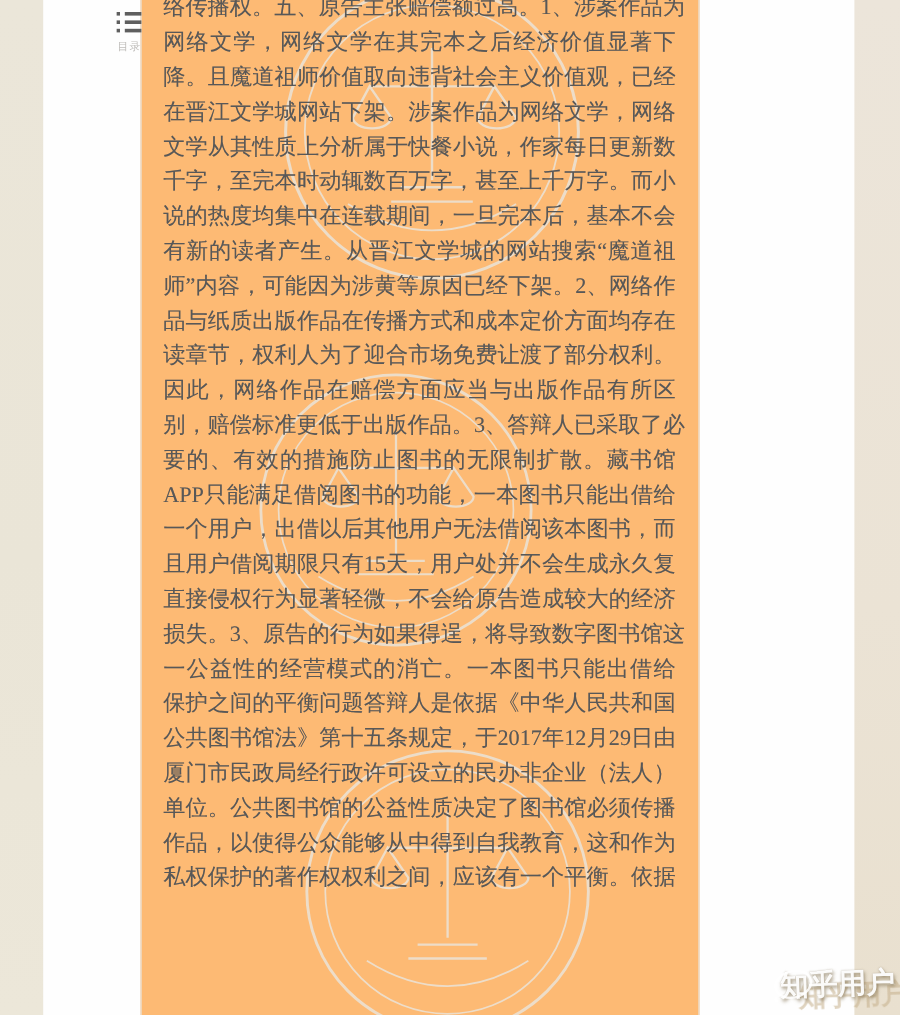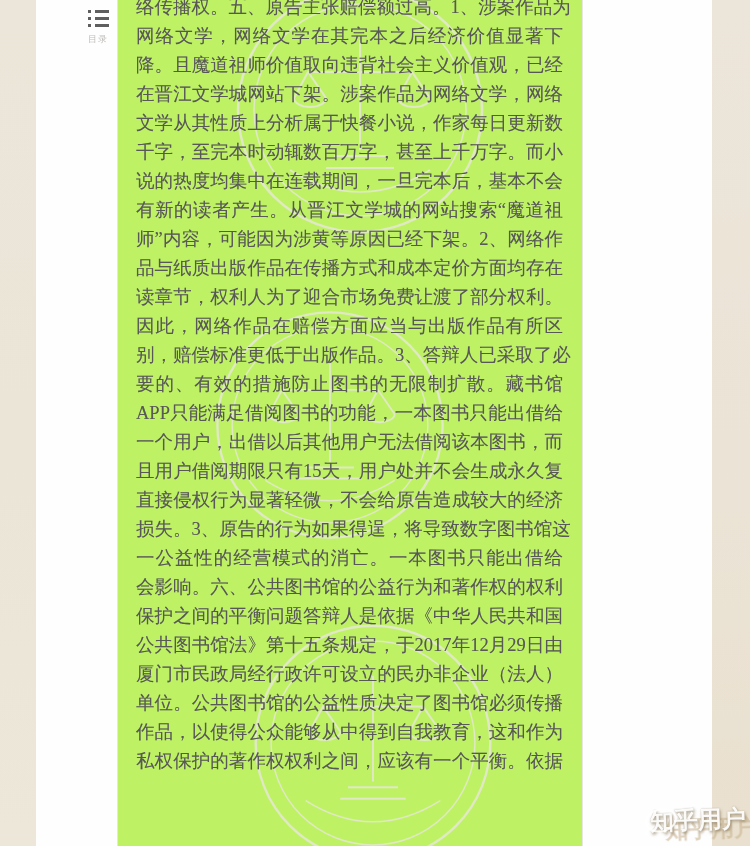--- a/index.html
+++ b/index.html
@@ -7,28 +7,28 @@
     width:750px;height:846px;position:relative;overflow:hidden;
     background:#fefefe;
     font-family:"Liberation Serif","DejaVu Serif",serif;
   }
   
   .strip{position:absolute;top:0;bottom:0;}
   .strip-left{left:0;width:36px;background:linear-gradient(180deg,#ebe6d9 0%,#eae5d7 55%,#ece7d9 100%);}
   .strip-right{right:0;width:38px;background:linear-gradient(180deg,#ece5da 0%,#ebe3d5 60%,#e9e0cf 100%);}
 
   
-  .toc{position:absolute;left:88px;top:8px;width:30px;display:flex;flex-direction:column;align-items:flex-start;z-index:6;cursor:pointer;}
+  .toc{position:absolute;left:88px;top:8px;width:30px;display:flex;flex-direction:column;align-items:flex-end;z-index:6;cursor:pointer;}
   .toc svg{display:block;}
   .toc-label{margin-top:3px;font-family:"Liberation Sans","DejaVu Sans",sans-serif;font-size:9px;color:#bfbdba;letter-spacing:1px;}
 
   
   .doc{
     position:absolute;left:117px;top:0;width:464px;height:846px;
-    background:#bef264;
+    background:#fdba74;
     border-left:1px solid #e8e6e2;border-right:1px solid #e8e6e2;
     box-sizing:content-box;overflow:hidden;
   }
   .seal{position:absolute;opacity:.8;pointer-events:none;}
   .seal svg{display:block;}
 
   .doc-text{
     position:absolute;left:18px;right:19px;top:-7px;z-index:2;
   }
   .tline{
@@ -104,21 +104,20 @@
       <p class="tline">读章节，权利人为了迎合市场免费让渡了部分权利。</p>
       <p class="tline">因此，网络作品在赔偿方面应当与出版作品有所区</p>
       <p class="tline">别，赔偿标准更低于出版作品。3、答辩人已采取了必</p>
       <p class="tline">要的、有效的措施防止图书的无限制扩散。藏书馆</p>
       <p class="tline">APP只能满足借阅图书的功能，一本图书只能出借给</p>
       <p class="tline">一个用户，出借以后其他用户无法借阅该本图书，而</p>
       <p class="tline">且用户借阅期限只有15天，用户处并不会生成永久复</p>
       <p class="tline">直接侵权行为显著轻微，不会给原告造成较大的经济</p>
       <p class="tline">损失。3、原告的行为如果得逞，将导致数字图书馆这</p>
       <p class="tline">一公益性的经营模式的消亡。一本图书只能出借给</p>
-      <p class="tline">会影响。六、公共图书馆的公益行为和著作权的权利</p>
       <p class="tline">保护之间的平衡问题答辩人是依据《中华人民共和国</p>
       <p class="tline">公共图书馆法》第十五条规定，于2017年12月29日由</p>
       <p class="tline">厦门市民政局经行政许可设立的民办非企业（法人）</p>
       <p class="tline">单位。公共图书馆的公益性质决定了图书馆必须传播</p>
       <p class="tline">作品，以使得公众能够从中得到自我教育，这和作为</p>
       <p class="tline">私权保护的著作权权利之间，应该有一个平衡。依据</p>
     </div>
 </div>
 
 <div class="toc">

